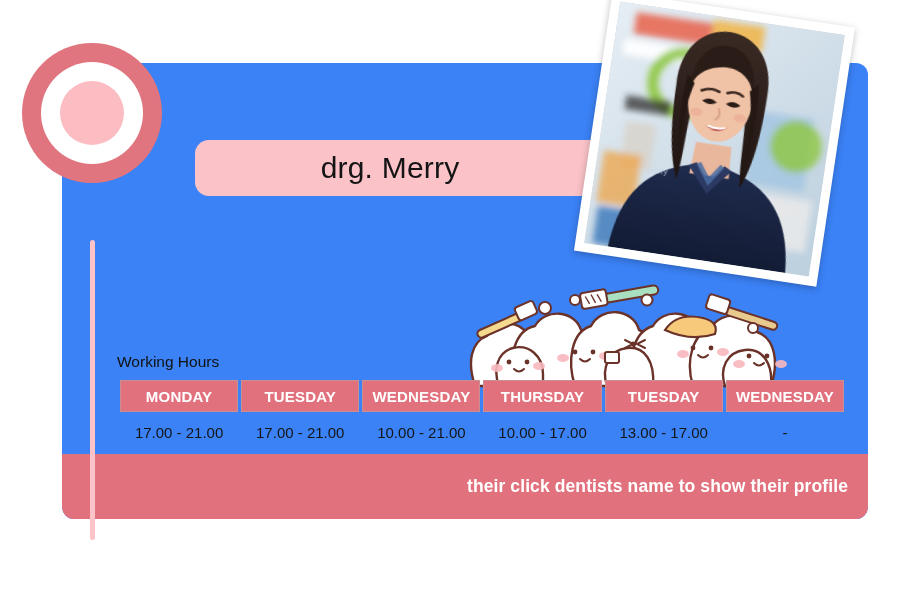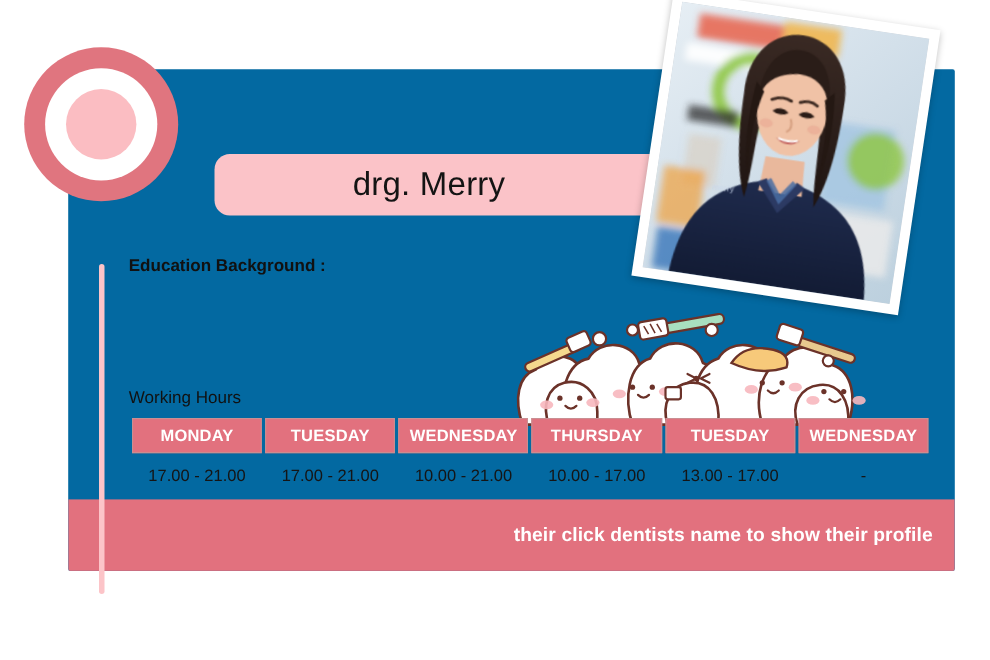--- a/index.html
+++ b/index.html
@@ -23,22 +23,22 @@
     overflow: hidden;
   }
 
   
   .profile-card {
     position: absolute;
     left: 62px;
     top: 63px;
     width: 806px;
     height: 456px;
-    background: #0369a1;
-    border-radius: 2px;
+    background: #3b82f6;
+    border-radius: 12px;
     overflow: hidden;
   }
 
   
   .card-footer {
     position: absolute;
     left: 0;
     bottom: 0;
     width: 100%;
     height: 65px;
@@ -218,21 +218,20 @@
 
 <div id="stage">
 
   <div class="profile-card">
 
     <div class="name-banner">
       <span class="name-text">drg. Merry</span>
     </div>
 
     <div class="edu-block">
-      <div class="edu-title">Education Background :</div>
     </div>
 
     <div class="teeth-art">
       <svg viewBox="0 0 340 110" width="340" height="110" xmlns="http://www.w3.org/2000/svg">
         <g stroke="#6B3229" stroke-width="2.4" fill="#FFFFFF" stroke-linejoin="round" stroke-linecap="round">
 
           <path d="M18 108 C10 84 14 64 30 58 C38 42 62 42 70 56 C88 56 94 76 88 108 Z"></path>
           <path d="M58 108 C50 80 58 52 78 48 C88 30 118 32 124 52 C142 56 146 82 138 108 Z"></path>
           <path d="M118 108 C110 84 114 54 134 48 C144 28 176 30 182 52 C200 58 202 84 194 108 Z"></path>
           <path d="M178 108 C170 82 176 54 196 48 C206 30 236 32 242 52 C260 58 262 84 254 108 Z"></path>

